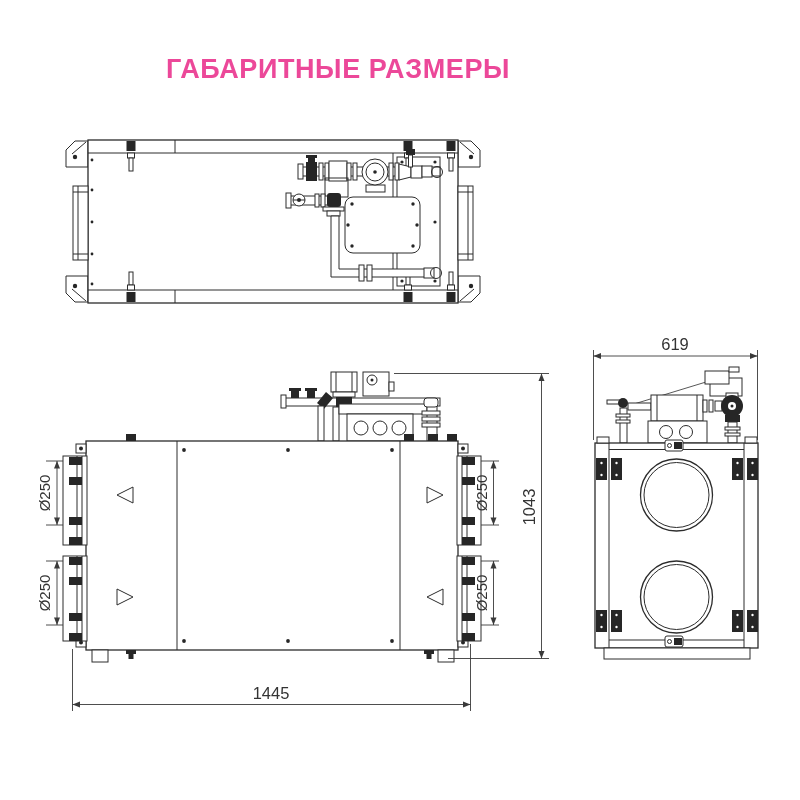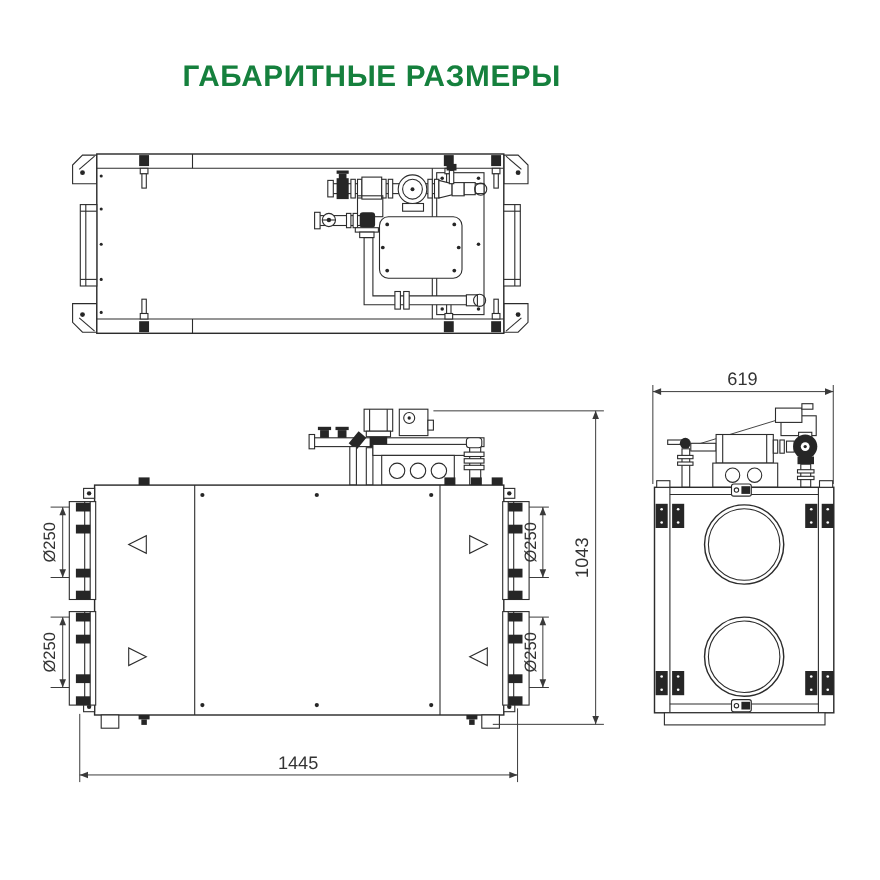--- a/index.html
+++ b/index.html
@@ -1,19 +1,19 @@
 <!DOCTYPE html>
 <html><head>
 <meta charset="utf-8">
 <style>
   html,body{margin:0;padding:0;background:#ffffff;}
   body{width:800px;height:800px;position:relative;font-family:"Liberation Sans",sans-serif;overflow:hidden;}
   .title{
     position:absolute;top:54px;left:0;width:676px;text-align:center;
-    font-size:27px;font-weight:700;letter-spacing:.6px;color:#15803d;
+    font-size:27px;font-weight:700;letter-spacing:.6px;color:#ec4899;
   }
   svg{position:absolute;top:0;left:0;}
   .st{fill:none;stroke:#2c2c2c;stroke-width:1;}
   .fw{fill:#ffffff;stroke:#2c2c2c;stroke-width:1;}
   .thick{stroke-width:1.3;}
   .dk{fill:#262626;stroke:none;}
   .dot{fill:#262626;stroke:none;}
   .wd{fill:#ffffff;stroke:none;}
   .dim{stroke:#3a3a3a;stroke-width:0.9;fill:none;}
   .af{fill:#3a3a3a;stroke:none;}

